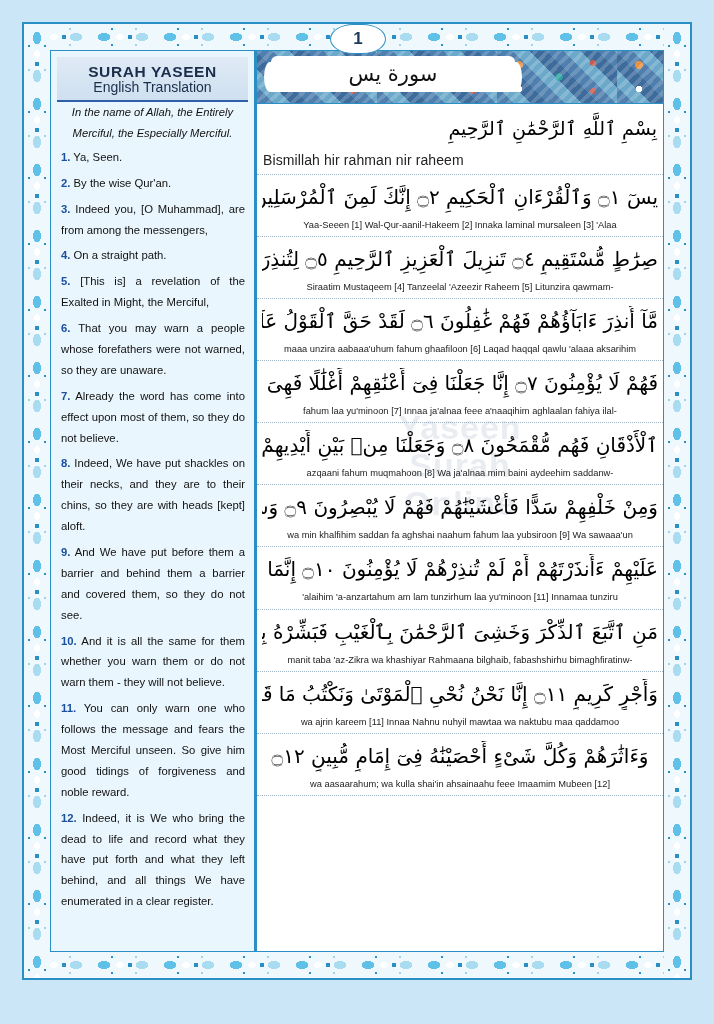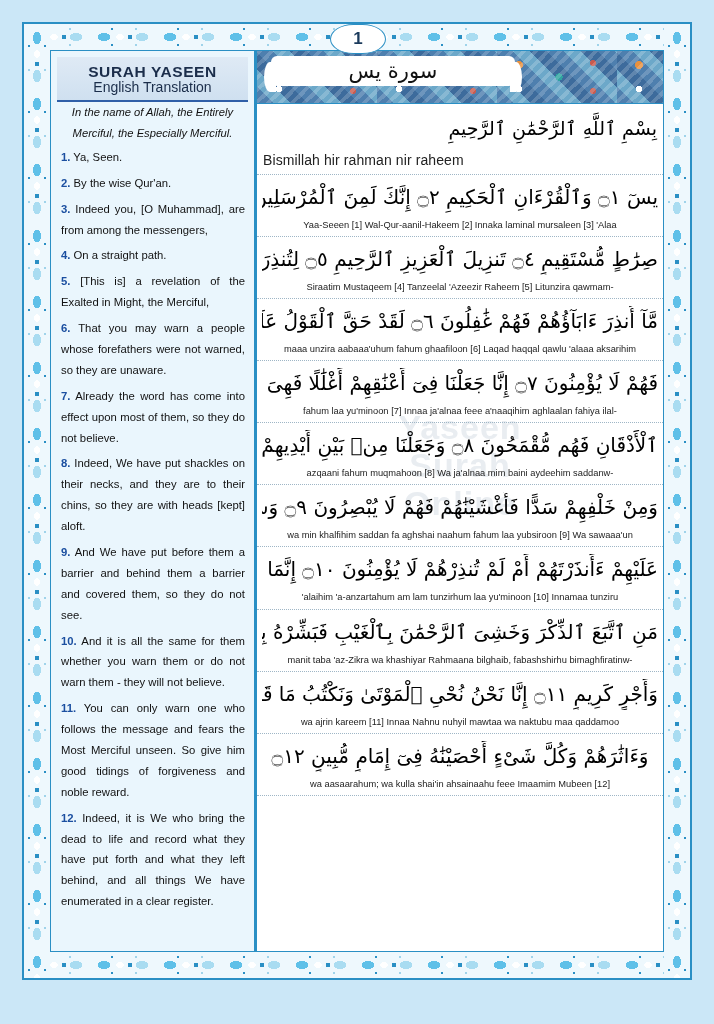--- a/index.html
+++ b/index.html
@@ -181,21 +181,21 @@
       radial-gradient(circle 6px at 96px 12px, #c85a4e 0 48%, transparent 50%),
       radial-gradient(circle 6px at 96px 40px, #c85a4e 0 48%, transparent 50%),
       repeating-linear-gradient(45deg, #4e7fae 0 12px, #6ca8c9 12px 24px, #3d6b9c 24px 36px),
       #4e7fae;
     background-size: 12px 12px, 120px 52px, 120px 52px, 120px 52px, 120px 52px, 120px 52px, 120px 52px, 100% 100%;
     border-bottom: 1px solid #2a8fc4;
   }
   #arabic-title-cartouche {
     position: absolute;
     left: 14px; top: 5px;
-    width: 244px; height: 30px;
+    width: 244px; height: 36px;
     background: #ffffff;
     border-radius: 6px;
     display: flex;
     align-items: center;
     justify-content: center;
   }
   #arabic-title-cartouche::before,
   #arabic-title-cartouche::after {
     content: "";
     position: absolute;
@@ -349,21 +349,21 @@
             <div class="ayah-row">
               <div class="ayah-ar">ٱلْأَذْقَانِ فَهُم مُّقْمَحُونَ ۝٨ وَجَعَلْنَا مِنۢ بَيْنِ أَيْدِيهِمْ سَدًّا</div>
               <div class="ayah-tr">azqaani fahum muqmahoon  [8]  Wa ja'alnaa mim baini aydeehim saddanw-</div>
             </div>
             <div class="ayah-row">
               <div class="ayah-ar">وَمِنْ خَلْفِهِمْ سَدًّا فَأَغْشَيْنَٰهُمْ فَهُمْ لَا يُبْصِرُونَ ۝٩ وَسَوَآءٌ</div>
               <div class="ayah-tr">wa min khalfihim saddan fa aghshai naahum fahum laa yubsiroon  [9]  Wa sawaaa'un</div>
             </div>
             <div class="ayah-row">
               <div class="ayah-ar">عَلَيْهِمْ ءَأَنذَرْتَهُمْ أَمْ لَمْ تُنذِرْهُمْ لَا يُؤْمِنُونَ ۝١٠ إِنَّمَا تُنذِرُ</div>
-              <div class="ayah-tr">'alaihim 'a-anzartahum am lam tunzirhum laa yu'minoon  [10]  Innamaa tunziru</div>
+              <div class="ayah-tr">'alaihim 'a-anzartahum am lam tunzirhum laa yu'minoon  [11]  Innamaa tunziru</div>
             </div>
             <div class="ayah-row">
               <div class="ayah-ar">مَنِ ٱتَّبَعَ ٱلذِّكْرَ وَخَشِىَ ٱلرَّحْمَٰنَ بِٱلْغَيْبِ فَبَشِّرْهُ بِمَغْفِرَةٍ</div>
               <div class="ayah-tr">manit taba 'az-Zikra wa khashiyar Rahmaana bilghaib, fabashshirhu bimaghfiratinw-</div>
             </div>
             <div class="ayah-row">
               <div class="ayah-ar">وَأَجْرٍ كَرِيمٍ ۝١١ إِنَّا نَحْنُ نُحْىِ ٱلْمَوْتَىٰ وَنَكْتُبُ مَا قَدَّمُوا۟</div>
               <div class="ayah-tr">wa ajrin kareem  [11]  Innaa Nahnu nuhyil mawtaa wa naktubu maa qaddamoo</div>
             </div>
             <div class="ayah-row">

